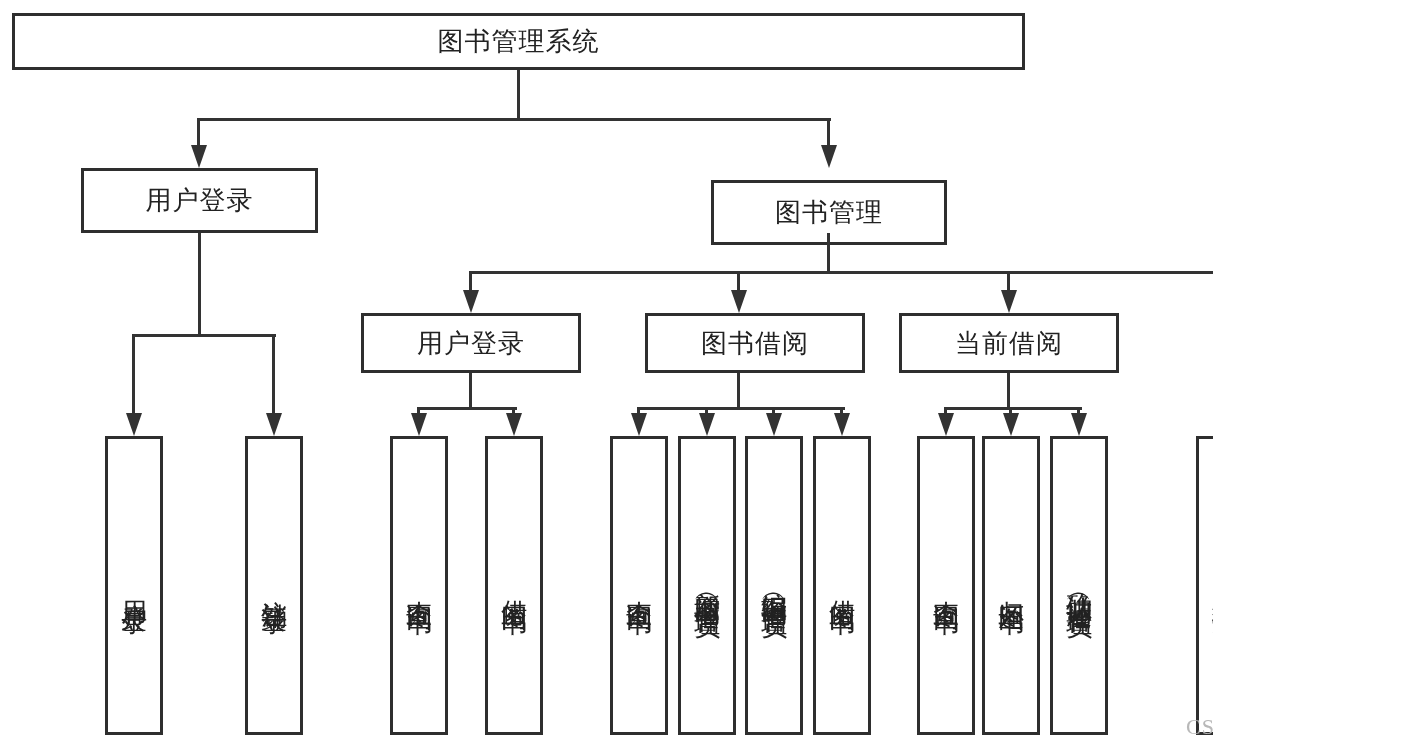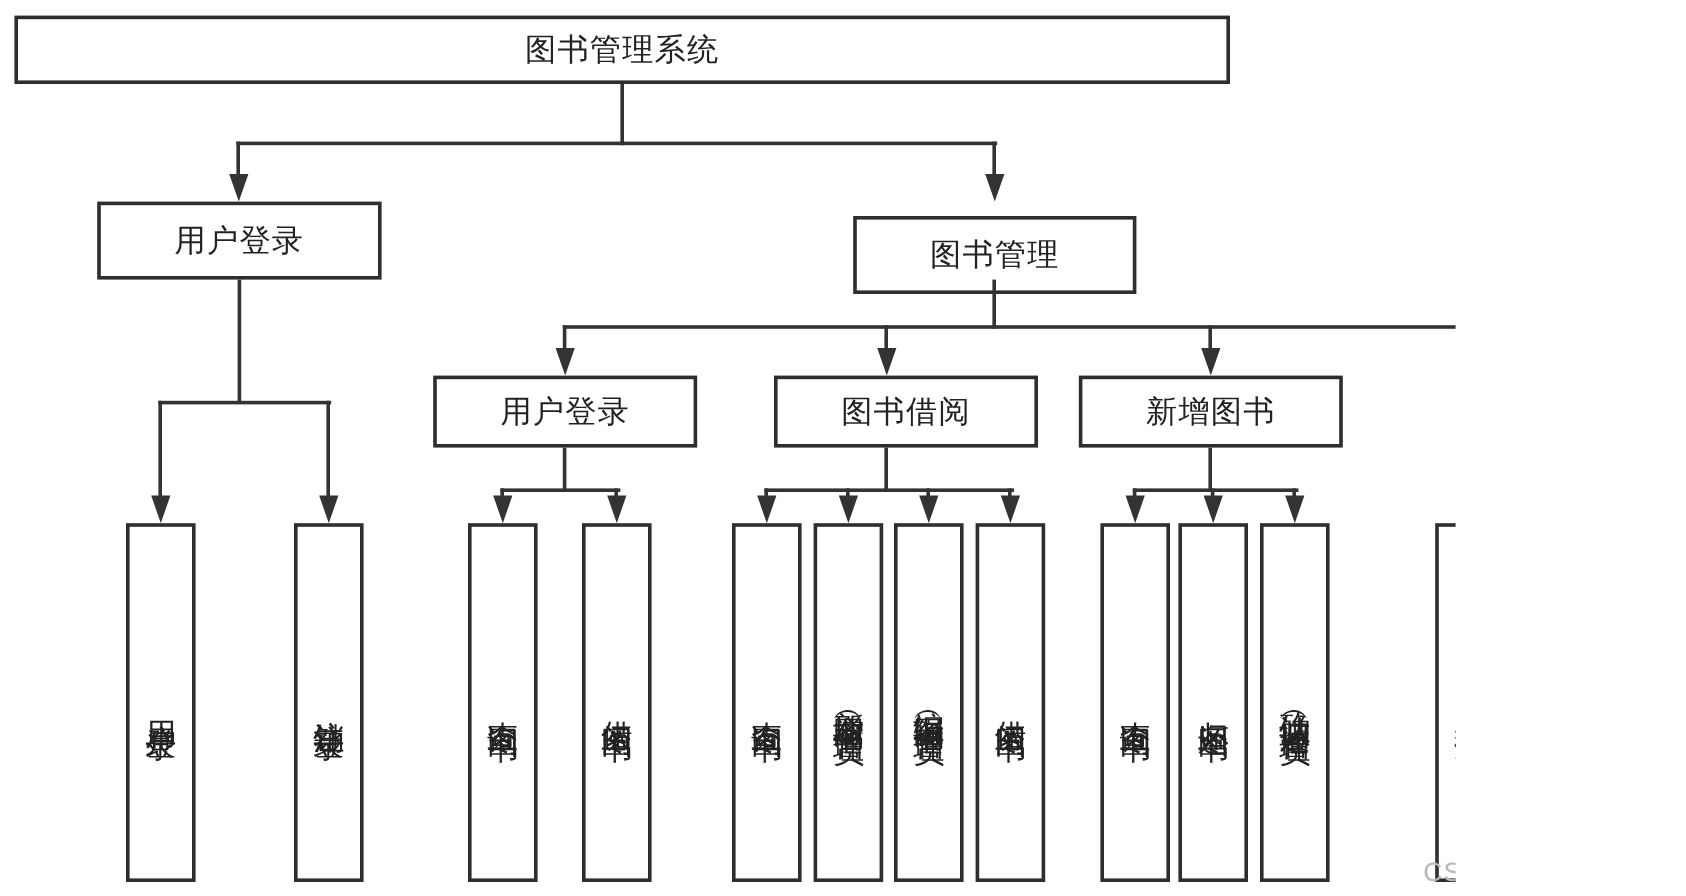--- a/index.html
+++ b/index.html
@@ -1,18 +1,18 @@
 <!DOCTYPE html>
 <html><head>
 <meta charset="utf-8">
 <style>
   html,body{margin:0;padding:0;background:#ffffff;}
   .canvas{
     position:relative;width:1213px;height:747px;background:#ffffff;
-    font-family:Liberation Sans, sans-serif;overflow:hidden;
+    font-family:Liberation Serif, serif;overflow:hidden;
   }
   .node{
     position:absolute;box-sizing:border-box;border:3px solid #2e2e2e;background:#ffffff;
     display:flex;align-items:center;justify-content:center;
     font-size:26px;color:#222222;letter-spacing:1px;white-space:nowrap;
   }
   .vnode{
     position:absolute;box-sizing:border-box;border:3px solid #2e2e2e;background:#ffffff;
     display:flex;align-items:center;justify-content:center;color:#222222;
   }
@@ -73,21 +73,21 @@
   <div class="vline" style="left:1277px;top:271px;height:22px"></div>
   <div class="arrow" style="left:1271px;top:290px"></div>
 
   <div class="node" style="left:361px;top:313px;width:220px;height:60px">
     <span>用户登录</span>
   </div>
   <div class="node" style="left:645px;top:313px;width:220px;height:60px">
     <span>图书借阅</span>
   </div>
   <div class="node" style="left:899px;top:313px;width:220px;height:60px">
-    <span>新增图书</span>
+    <span>当前借阅</span>
   </div>
 
   <div class="vline" style="left:469px;top:373px;height:36px"></div>
   <div class="hline" style="left:417px;top:407px;width:100px"></div>
   <div class="vline" style="left:417px;top:407px;height:9px"></div>
   <div class="arrow" style="left:411px;top:413px"></div>
   <div class="vline" style="left:512px;top:407px;height:9px"></div>
   <div class="arrow" style="left:506px;top:413px"></div>
 
   <div class="vline" style="left:737px;top:373px;height:36px"></div>

